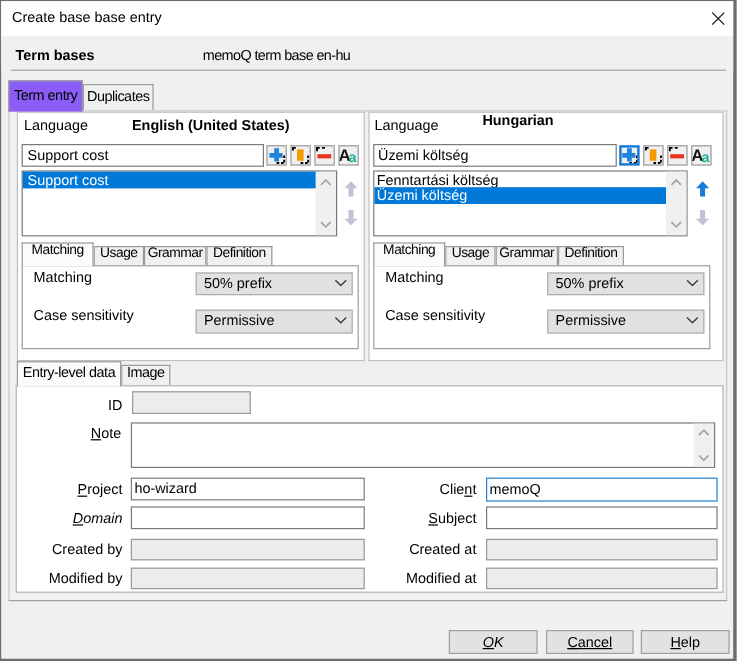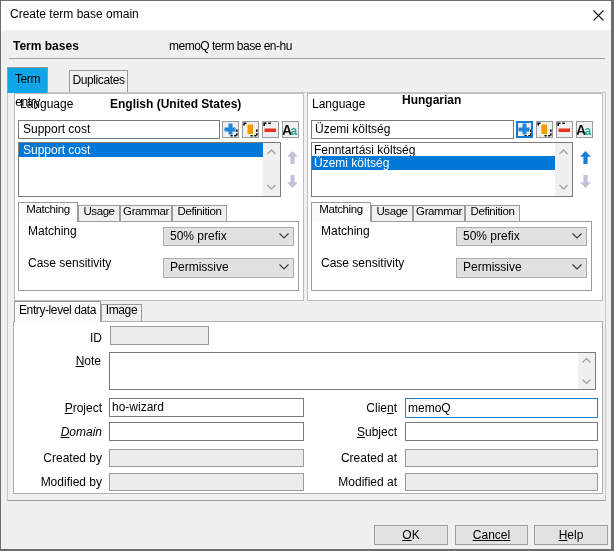--- a/index.html
+++ b/index.html
@@ -17,31 +17,31 @@
 .sb{background:#f0f0f0;}
 .lbl{white-space:nowrap;}
 .ibtn svg{position:absolute;left:0;top:0;}
 .st{font-size:11.5px;}
 .r{text-align:right;}
 .sel{background:#0078d7;color:#fff;}
 </style></head>
 <body>
 <div class="a win"></div>
 <div class="a titlebar"></div>
-<div class="a lbl" style="left:10px;top:7px;">Create term base omain</div>
+<div class="a lbl" style="left:10px;top:7px;">Create base base entry</div>
 <svg class="a" style="left:593px;top:10px;" width="11" height="11" viewBox="0 0 11 11">
     <path d="M0.5,0.5 L10.5,10.5 M10.5,0.5 L0.5,10.5" stroke="#1a1a1a" stroke-width="1.1" fill="none"></path>
   </svg>
 <div class="a tb-row"></div>
 <div class="a" style="left:9px;top:58px;width:596px;height:1px;background:#a3a3a3;"></div>
 <div class="a lbl" style="left:13px;top:39px;font-weight:bold;">Term bases</div>
 <div class="a lbl" style="left:169px;top:39px;letter-spacing:-0.5px;">memoQ term base en-hu</div>
 
 <div class="a tab" style="left:69px;top:70px;width:59px;height:22px;line-height:18px;">Duplicates</div>
-<div class="a tab tabsel" style="left:7px;top:67px;width:41px;height:26px;line-height:23px;background:#0ea5e9;">Term entry</div>
+<div class="a tab tabsel" style="left:7px;top:67px;width:62px;height:26px;line-height:23px;background:#8b5cf6;">Term entry</div>
 <div class="a tabpage"></div>
 <div class="a" style="left:14px;top:93px;width:290px;height:208px;background:#fff;border:1px solid #bdbdbd;box-sizing:border-box;"></div>
 <div class="a" style="left:307px;top:93px;width:296px;height:208px;background:#fff;border:1px solid #bdbdbd;box-sizing:border-box;"></div>
 
 <div class="a lbl" style="left:20px;top:97px;">Language</div>
 <div class="a lbl" style="left:110px;top:97px;font-weight:bold;">English (United States)</div>
 <div class="a tbx" style="left:18px;top:120px;width:202px;height:19px;">Support cost</div>
 
 <div class="a ibtn" style="left:222px;top:121px;">
     <svg width="15" height="15" viewBox="0 0 15 15">
@@ -173,15 +173,15 @@
 <div class="a tbx" style="left:405px;top:422px;width:193px;height:19px;"></div>
 <div class="a lbl r" style="left:0px;top:451px;width:102px;">Created by</div>
 <div class="a dis" style="left:109px;top:449px;width:195px;height:18px;"></div>
 <div class="a lbl r" style="left:295px;top:451px;width:102px;">Created at</div>
 <div class="a dis" style="left:405px;top:449px;width:193px;height:18px;"></div>
 <div class="a lbl r" style="left:0px;top:475px;width:102px;">Modified by</div>
 <div class="a dis" style="left:109px;top:473px;width:195px;height:18px;"></div>
 <div class="a lbl r" style="left:295px;top:475px;width:102px;">Modified at</div>
 <div class="a dis" style="left:405px;top:473px;width:193px;height:18px;"></div>
 
-<div class="a btn" style="left:374px;top:525px;width:74px;"><u>O</u>K</div>
+<div class="a btn" style="left:374px;top:525px;width:74px;font-style:italic;"><u>O</u>K</div>
 <div class="a btn" style="left:455px;top:525px;width:73px;text-decoration:underline;"><u>C</u>ancel</div>
 <div class="a btn" style="left:534px;top:525px;width:74px;"><u>H</u>elp</div>
 
 </body></html>

